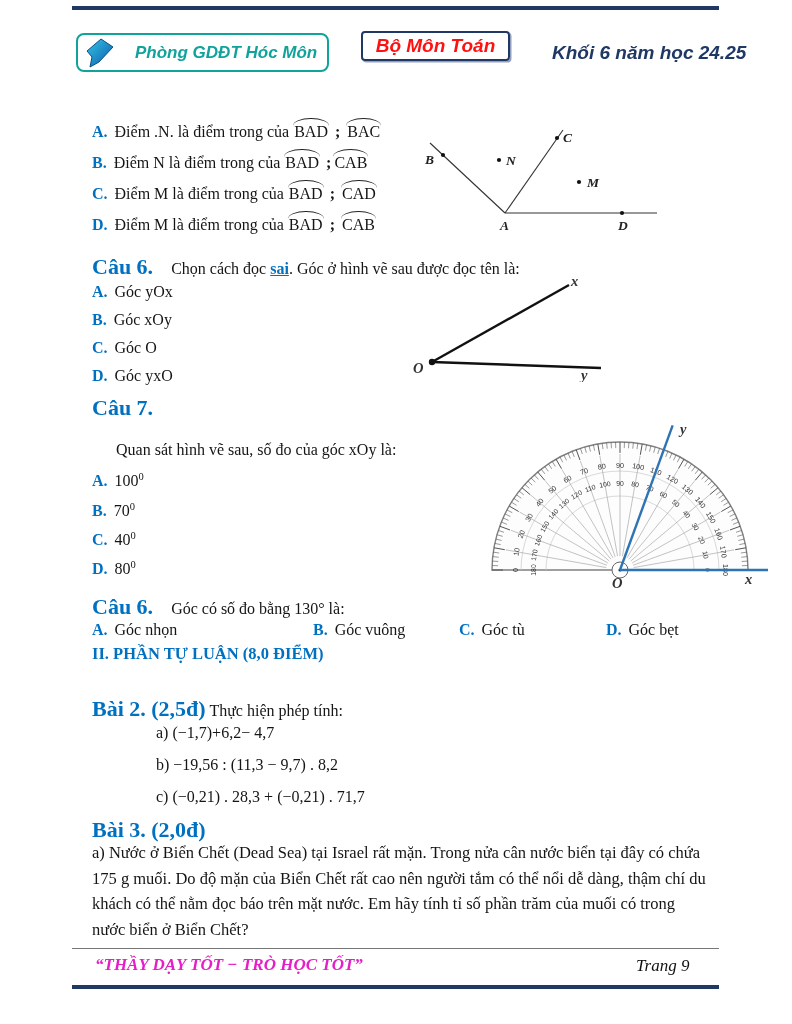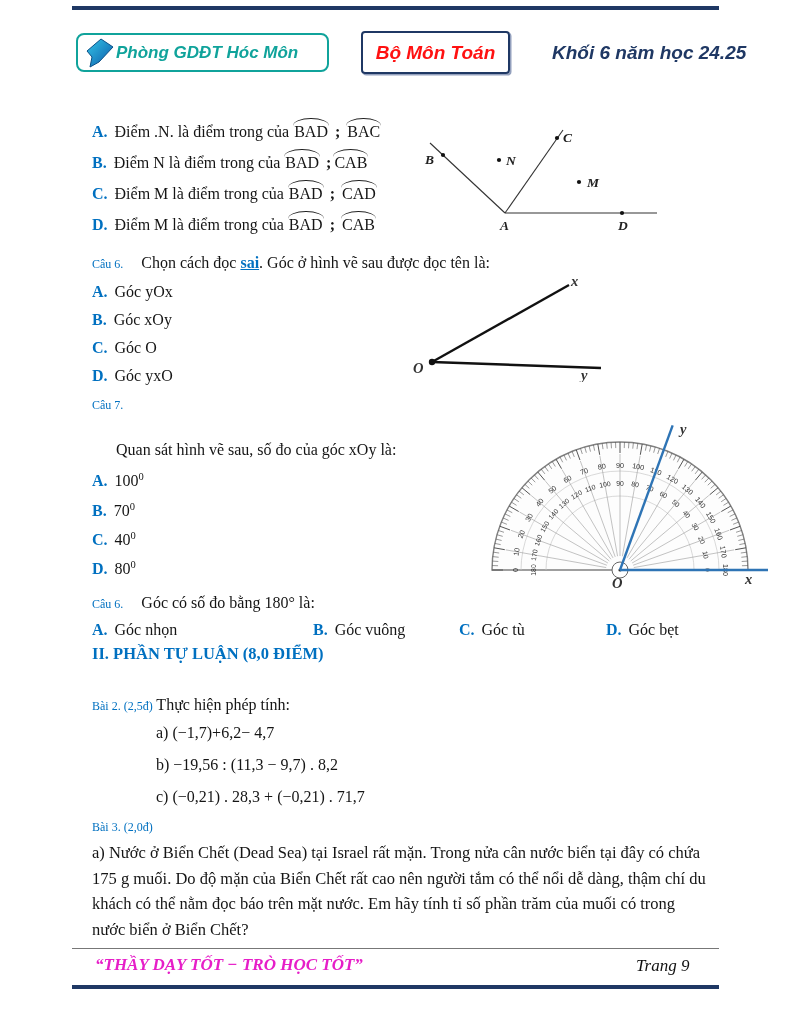--- a/index.html
+++ b/index.html
@@ -6,30 +6,30 @@
     --blue:#0070C0; --navy:#1F3864; --teal:#10A39B; --red:#FF1111;
     --magenta:#E61EC8; --ray:#2E74B5;
   }
   *{box-sizing:border-box;margin:0;padding:0}
   body{background:#ffffff}
   #page{position:relative;width:792px;height:1024px;background:#fff;overflow:hidden;
         font-family:"Liberation Serif",serif;color:#151515}
   .bar{position:absolute;left:72px;width:647px;height:4px;background:var(--navy)}
   .hdr-left{position:absolute;left:76px;top:33px;width:253px;height:39px;
         border:2px solid var(--teal);border-radius:8px;display:flex;align-items:center;
-        gap:1px;padding-left:7px;font:italic 700 17px "Liberation Sans",sans-serif;color:var(--teal)}
-  .hdr-mid{position:absolute;left:361px;top:31px;width:149px;height:43px;
+        gap:20px;padding-left:7px;font:italic 700 17px "Liberation Sans",sans-serif;color:var(--teal)}
+  .hdr-mid{position:absolute;left:361px;top:31px;width:149px;height:30px;
         border:2px solid var(--navy);border-radius:4px;box-shadow:1.5px 1.5px 0 #93a0bd;
         display:flex;align-items:center;justify-content:center;
         font:italic 700 19px "Liberation Sans",sans-serif;color:var(--red)}
   .hdr-right{position:absolute;left:552px;top:42px;
         font:italic 700 19px "Liberation Sans",sans-serif;color:var(--navy);white-space:nowrap}
   .opt{position:absolute;left:92px;font:16px/1.3 "Liberation Serif",serif;color:#151515;white-space:nowrap}
   .L{color:var(--blue);font-weight:700;margin-right:7px}
-  .qlabel{color:var(--blue);font-weight:400;font-size:12px}
+  .qlabel{color:var(--blue);font-weight:700;font-size:22px}
   .gap{display:inline-block;width:18px}
   .em-sai{color:var(--blue);font-weight:700;text-decoration:underline}
   .sep{font-weight:700;padding:0 2px}
   .hat{position:relative;display:inline-block;padding:0 1px}
   .hat::before{content:"";position:absolute;left:0;right:0;top:-4px;height:7px;
         border-top:1.4px solid #222;border-radius:50% 50% 0 0 / 100% 100% 0 0}
   sup{font-size:10.5px}
   .sec-title{position:absolute;left:92px;font:700 16.5px "Liberation Serif",serif;color:var(--blue);white-space:nowrap}
   .para{position:absolute;left:92px;width:618px;font:16.5px/25.6px "Liberation Serif",serif;color:#151515}
   .figlbl{font:italic 700 13.5px "Liberation Serif",serif;fill:#222}
@@ -275,21 +275,21 @@
         <circle cx="152" cy="152" r="1.6" fill="#333"></circle>
         <line x1="152" y1="152" x2="300" y2="152" stroke="var(--ray)" stroke-width="2.4"></line>
         <line x1="152" y1="152" x2="204.671102072153" y2="7.287336398970126" stroke="var(--ray)" stroke-width="2.4"></line>
       </g>
     <text x="212" y="16" class="figlbl axis">y</text>
     <text x="277" y="166" class="figlbl axis">x</text>
     <text x="144" y="170" class="figlbl axis">O</text>
   </svg>
 
   <div class="opt" style="top:593px">
-    <b class="qlabel">Câu 6.</b><span class="gap"></span><span>Góc có số đo bằng 180° là:</span>
+    <b class="qlabel">Câu 6.</b><span class="gap"></span><span>Góc có số đo bằng 130° là:</span>
   </div>
   <div class="opt" style="top:620px;left:92px"><b class="L">A.</b><span>Góc nhọn</span></div>
   <div class="opt" style="top:620px;left:313px"><b class="L">B.</b><span>Góc vuông</span></div>
   <div class="opt" style="top:620px;left:459px"><b class="L">C.</b><span>Góc tù</span></div>
   <div class="opt" style="top:620px;left:606px"><b class="L">D.</b><span>Góc bẹt</span></div>
 
   <div class="sec-title" style="top:644px">II. PHẦN TỰ LUẬN (8,0 ĐIỂM)</div>
 
   <div class="opt" style="top:695px">
     <b class="qlabel">Bài 2. (2,5đ)</b><span> Thực hiện phép tính:</span>

